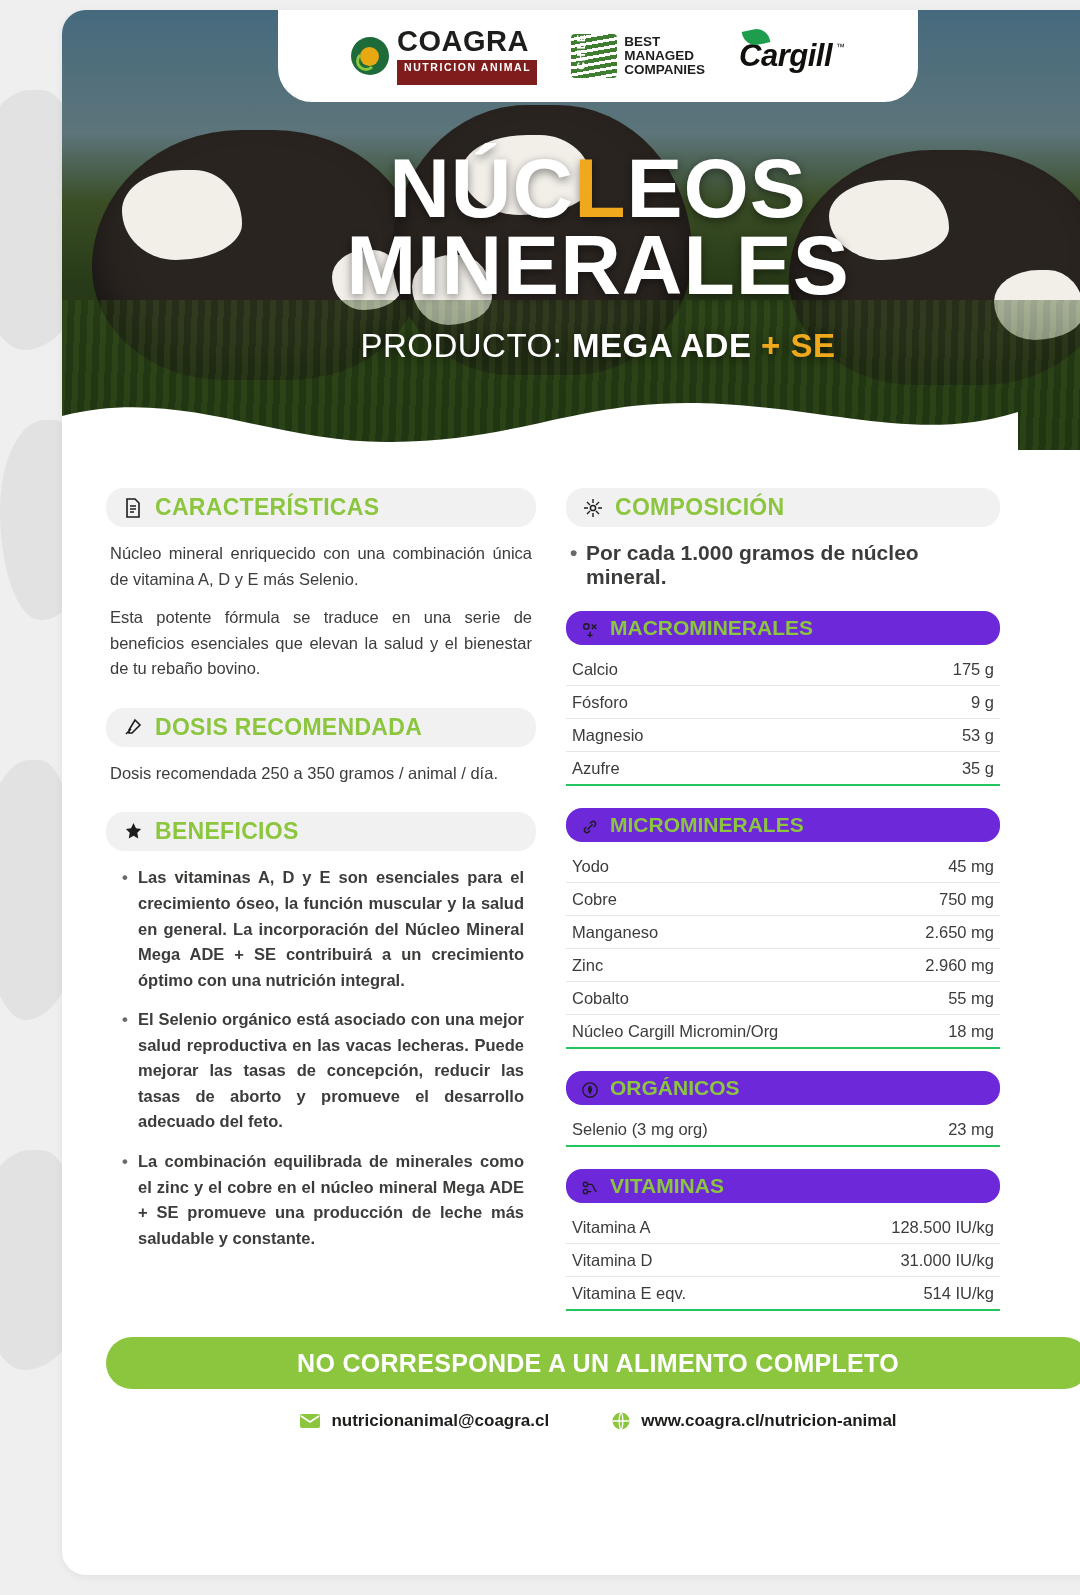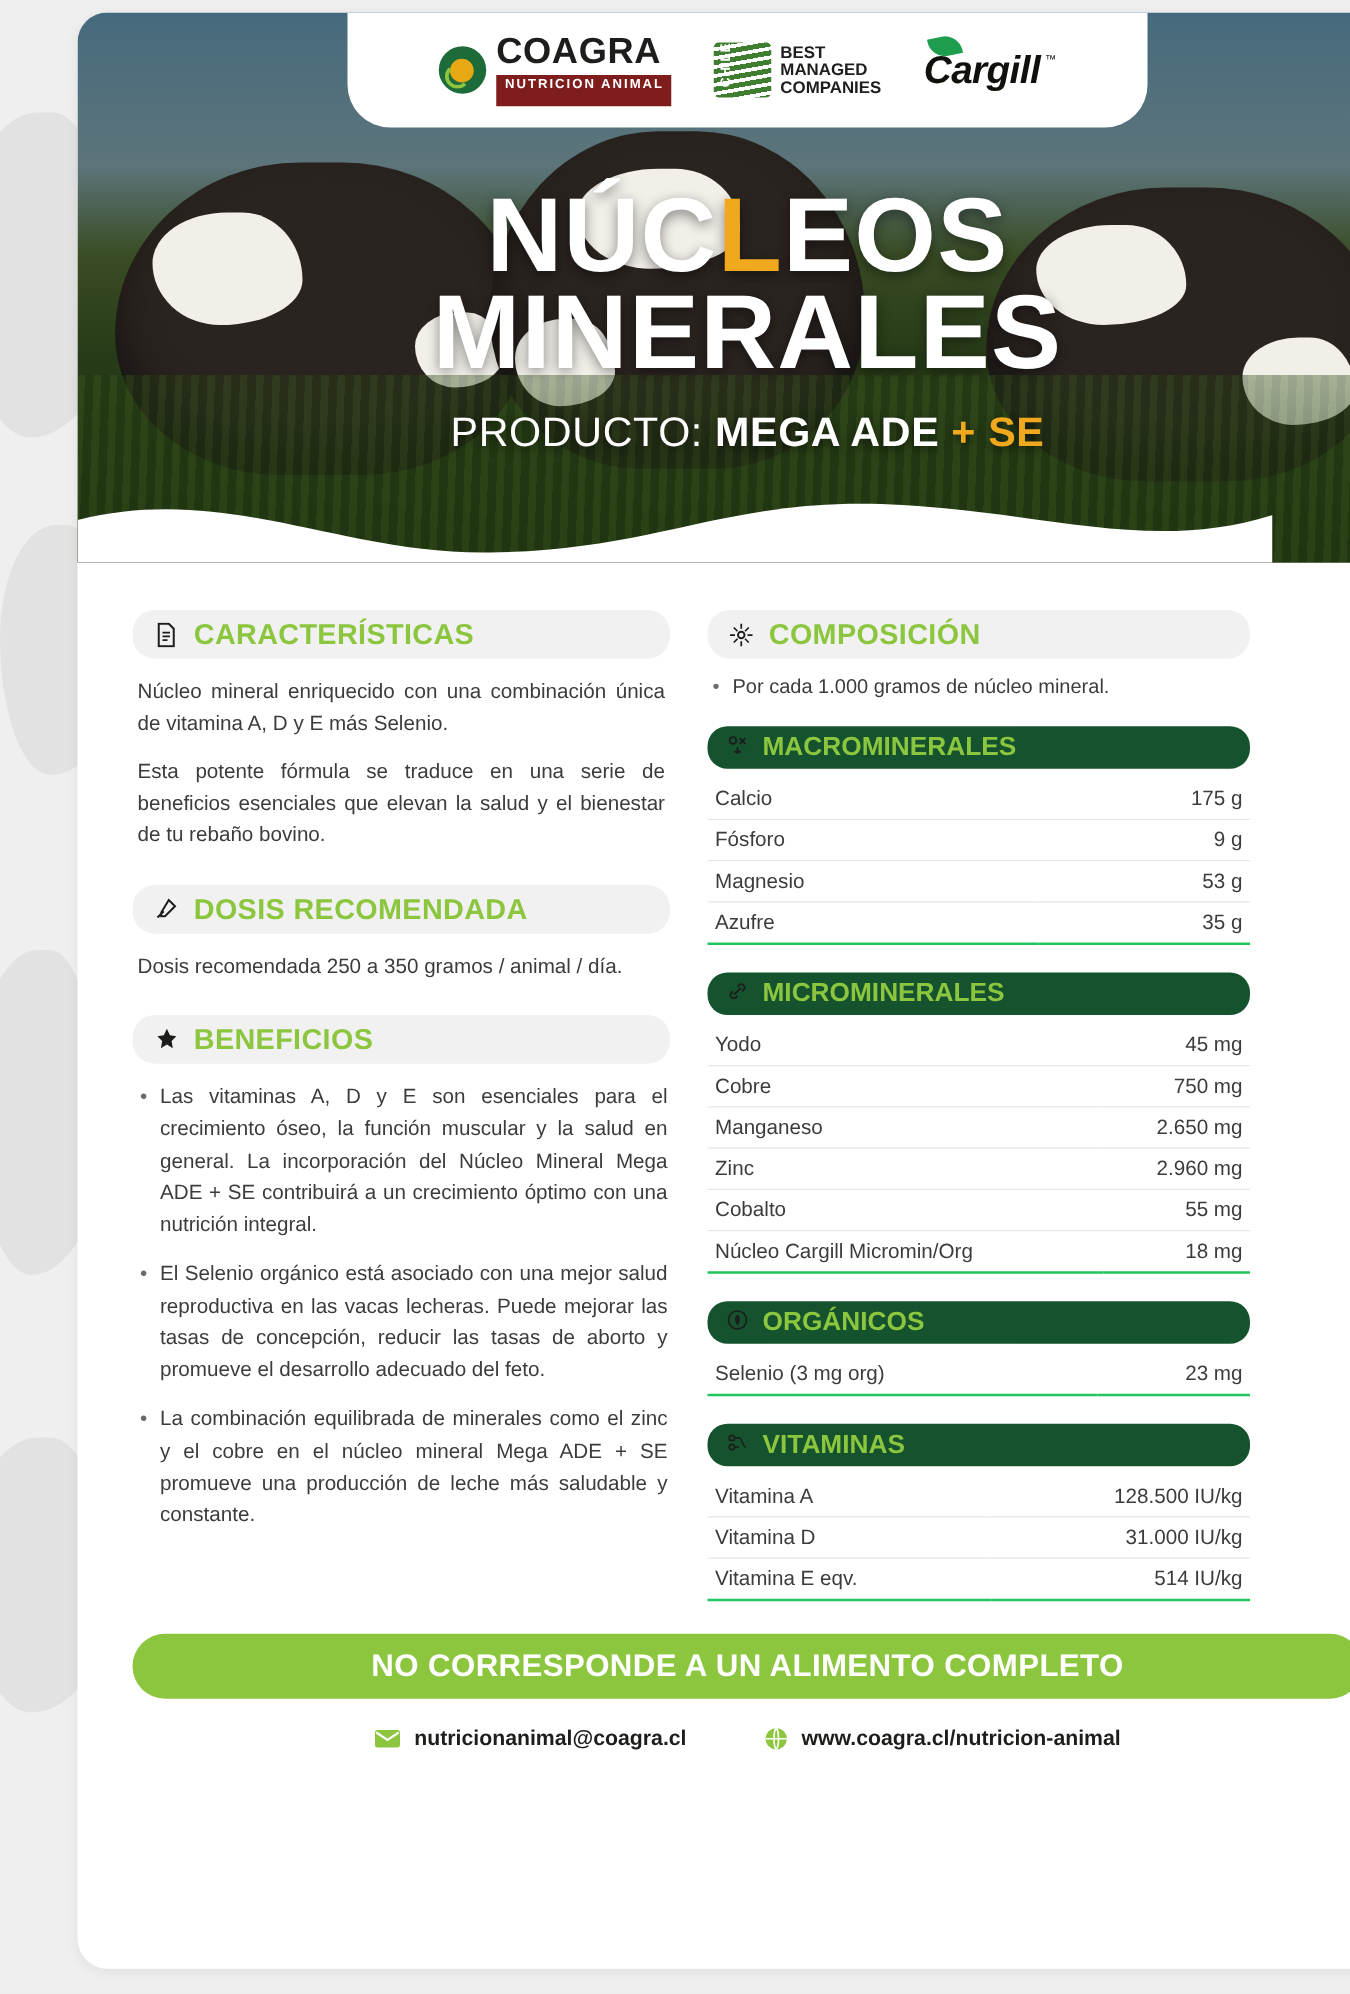--- a/index.html
+++ b/index.html
@@ -161,40 +161,40 @@
   .sect-head {
     display: flex; align-items: center; gap: 11px;
     background: #f1f1f1; border-radius: 18px;
     padding: 6px 16px; margin-bottom: 14px;
   }
   .sect-head .ico { width: 22px; height: 22px; flex: 0 0 22px; color: #1d1d1b; display:flex; align-items:center; justify-content:center; }
   .sect-head .ttl {
     color: #8cc63f; font-size: 23px; font-weight: bold; letter-spacing: .3px;
   }
   .sub-head {
-    display: flex; align-items: flex-start; gap: 10px;
-    background: #14532d; border-radius: 16px;
+    display: flex; align-items: flex-end; gap: 10px;
+    background: #6d28d9; border-radius: 16px;
     padding: 5px 14px; margin: 22px 0 8px 0;
   }
   .sub-head .ico { width: 20px; height: 20px; display:flex; align-items:center; justify-content:center; }
   .sub-head .ttl { color: #8cc63f; font-size: 21px; font-weight: bold; }
 
   p.body-txt {
     color: #3c3c3b; font-size: 16.5px; line-height: 1.55;
     text-align: justify; margin: 0 4px 13px 4px;
   }
-  ul.bullets { list-style: none; margin: 0 2px; }
+  ul.bullets { list-style: none; margin: 0 12px; font-weight: bold; }
   ul.bullets li {
     position: relative; color: #3c3c3b; font-size: 16.5px; line-height: 1.55;
     text-align: justify; padding-left: 20px; margin-bottom: 14px;
   }
   ul.bullets li::before {
     content: "•"; position: absolute; left: 4px; top: 0; color: #6a6a6a;
   }
-  .single-note { color: #3c3c3b; font-size: 16px; padding-left: 20px; position: relative; margin-bottom: 4px;}
+  .single-note { color: #3c3c3b; font-size: 21px; padding-left: 20px; position: relative; margin-bottom: 4px; font-weight: bold;}
   .single-note::before { content: "•"; position: absolute; left: 4px; top: 0; color: #6a6a6a; }
 
   table.comp { width: 100%; border-collapse: collapse; }
   table.comp td {
     color: #3c3c3b; font-size: 16.5px; padding: 6.5px 6px;
     border-bottom: 1px solid #e6e6e6;
   }
   table.comp td.val { text-align: right; white-space: nowrap; }
   table.comp tr:last-child td { border-bottom: 2px solid #22c55e; }
 

